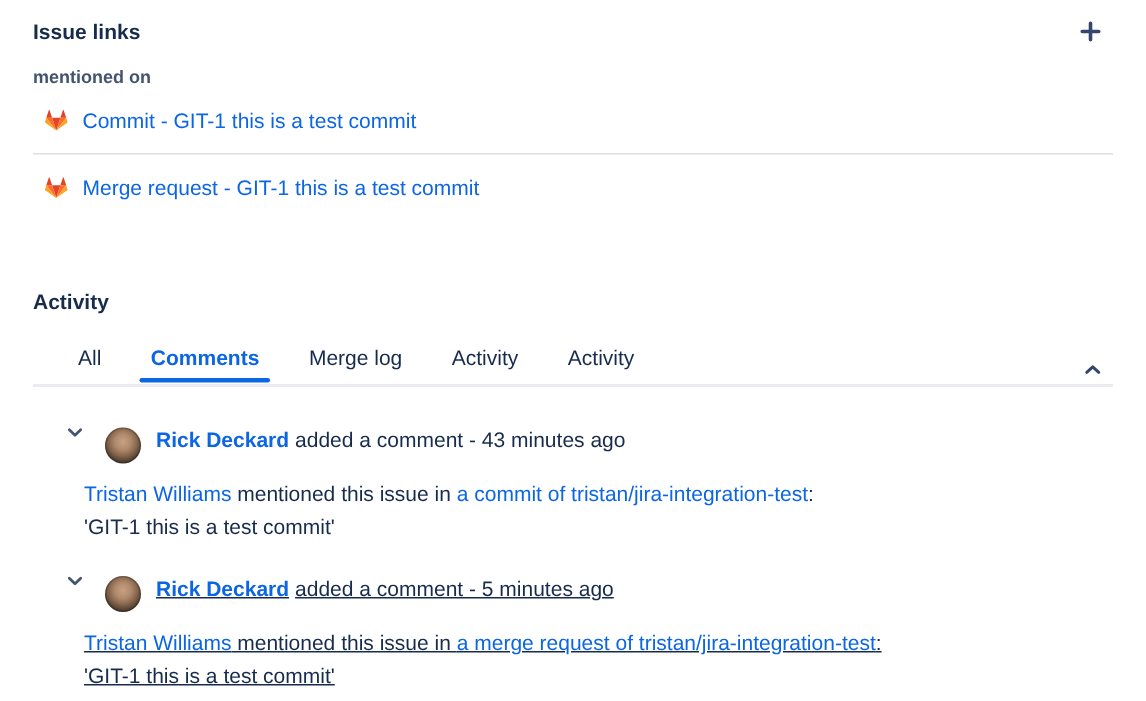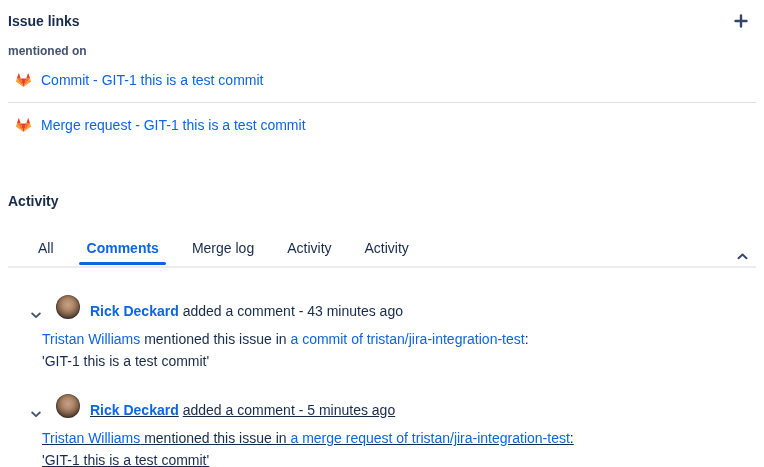--- a/index.html
+++ b/index.html
@@ -9,21 +9,21 @@
     --divider:#DCDFE4;
     --tab-divider:#EBECF0;
     --active-tab:#0C66E4;
   }
   *{box-sizing:border-box;margin:0;padding:0;}
   html,body{width:764px;height:467px;overflow:hidden;background:#fff;}
   body{
     font-family:"Liberation Sans","DejaVu Sans",sans-serif;
     font-size:14px;color:var(--text);
   }
-  .page{padding:0 8px;position:relative;height:100%;}
+  .page{padding:0 22px;position:relative;height:100%;}
 
   
   .section-header{
     display:flex;justify-content:space-between;align-items:center;
     padding-top:12px;
   }
   .section-title{font-size:14px;font-weight:700;color:var(--text);}
   .add-btn{
     background:none;border:none;cursor:pointer;
     width:18px;height:18px;display:flex;align-items:center;justify-content:center;
@@ -35,21 +35,21 @@
   .link-row{
     display:flex;align-items:center;gap:8px;
     padding:13px 0 13px 6px;
   }
   .link-row a{color:var(--link);text-decoration:none;}
   .hr{border:none;border-top:1px solid var(--divider);height:0;}
 
   
   .activity-title{margin-top:46px;font-size:14px;font-weight:700;}
   .tabs{
-    margin-top:31px;
+    margin-top:21px;
     display:flex;gap:33px;
     padding-left:30px;padding-bottom:10px;
     border-bottom:2px solid var(--tab-divider);
     position:relative;
   }
   .tab{
     color:var(--text);cursor:pointer;position:relative;white-space:nowrap;
   }
   .tab.active{color:var(--active-tab);font-weight:700;}
   .tab.active::after{
@@ -58,21 +58,21 @@
   }
   .collapse-activity{
     position:absolute;right:8px;bottom:6px;background:none;border:none;
     cursor:pointer;padding:0;display:flex;
   }
 
   
   .comments{padding-top:27px;}
   .comment + .comment{margin-top:22px;text-decoration:underline;}
   .comment-head{
-    display:flex;align-items:flex-end;
+    display:flex;align-items:flex-start;
     padding-left:22px;
   }
   .collapse-comment{
     background:none;border:none;cursor:pointer;padding:0;
     width:12px;margin-right:14px;display:flex;align-items:center;justify-content:center;
   }
   .avatar{
     width:24px;height:24px;border-radius:50%;margin-right:10px;flex:none;
     background:
       radial-gradient(circle at 50% 40%, #c9a184 0%, #b08a6c 28%, #87664d 50%, #4a3c30 72%, #242120 100%);

